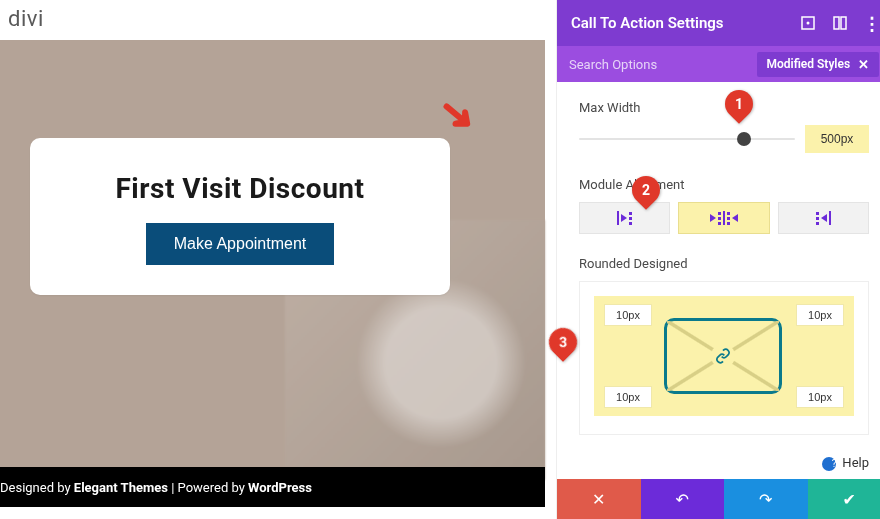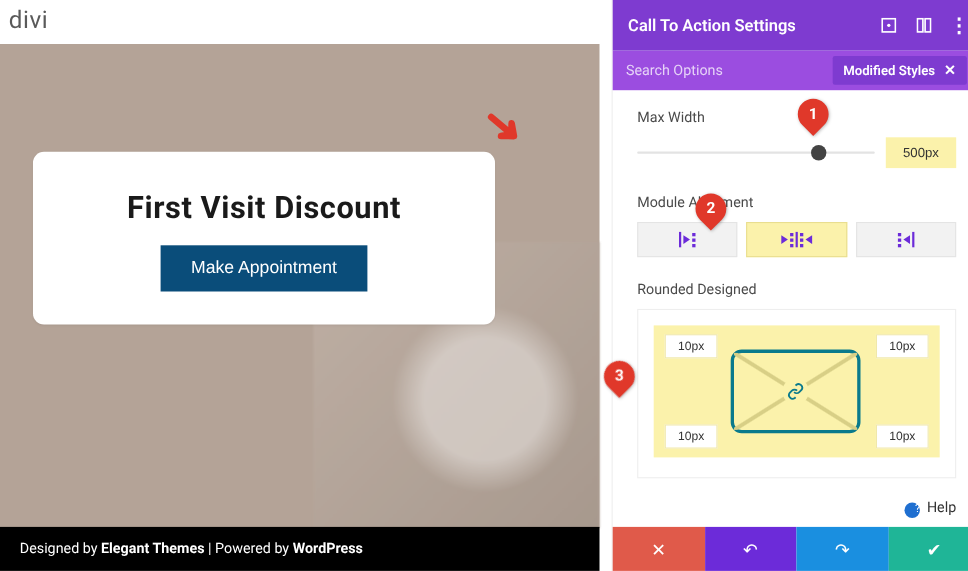--- a/index.html
+++ b/index.html
@@ -12,21 +12,21 @@
   .hero-img-mask { position: absolute; right: 0; bottom: 0; width: 260px; height: 260px; background:
       radial-gradient(circle at 60% 55%, rgba(255,255,255,0.5) 0 26%, rgba(180,160,150,0) 40%),
       linear-gradient(135deg, #c2b3a8 0%, #a5978c 100%);
       filter: blur(1px); opacity: 0.8; }
 
   .card { position: absolute; left: 30px; top: 138px; width: 420px; background: #fff; border-radius: 10px; padding: 34px 28px 30px 28px; text-align: center; box-shadow: 0 1px 2px rgba(0,0,0,0.05); }
   .card h1 { font-size: 28px; font-weight: 700; color: #1a1a1a; letter-spacing: 0.5px; margin-bottom: 18px; }
   .card p { font-size: 13px; line-height: 1.55; color: #7d7d7d; margin-bottom: 24px; }
   .btn-appt { display: inline-block; background: #0a4d7a; color: #fff; font-size: 16px; font-weight: 500; padding: 12px 28px; border: none; cursor: pointer; }
 
-  .footer { position: absolute; left: 0; bottom: 0; width: 545px; height: 40px; background: #000; color: #fff; font-size: 13px; display: flex; align-items: center; padding-left: 18px; }
+  .footer { position: absolute; left: 0; bottom: 12px; width: 545px; height: 40px; background: #000; color: #fff; font-size: 13px; display: flex; align-items: center; }
   .footer b { font-weight: 700; }
 
   
   .arrow { position: absolute; left: 440px; top: 98px; width: 36px; height: 36px; transform: rotate(40deg); }
   .arrow svg path { fill: #e0382a; }
 
   
   .panel { position: absolute; left: 556px; top: 0; width: 335px; height: 519px; background: #fff; border-left: 1px solid #eee; display: flex; flex-direction: column; }
   .panel-header { background: #7e3bd0; color: #fff; height: 46px; display: flex; align-items: center; padding: 0 14px; font-size: 15px; font-weight: 600; position: relative; }
   .hdr-icons { position: absolute; right: 10px; top: 0; height: 46px; display: flex; align-items: center; gap: 14px; }

